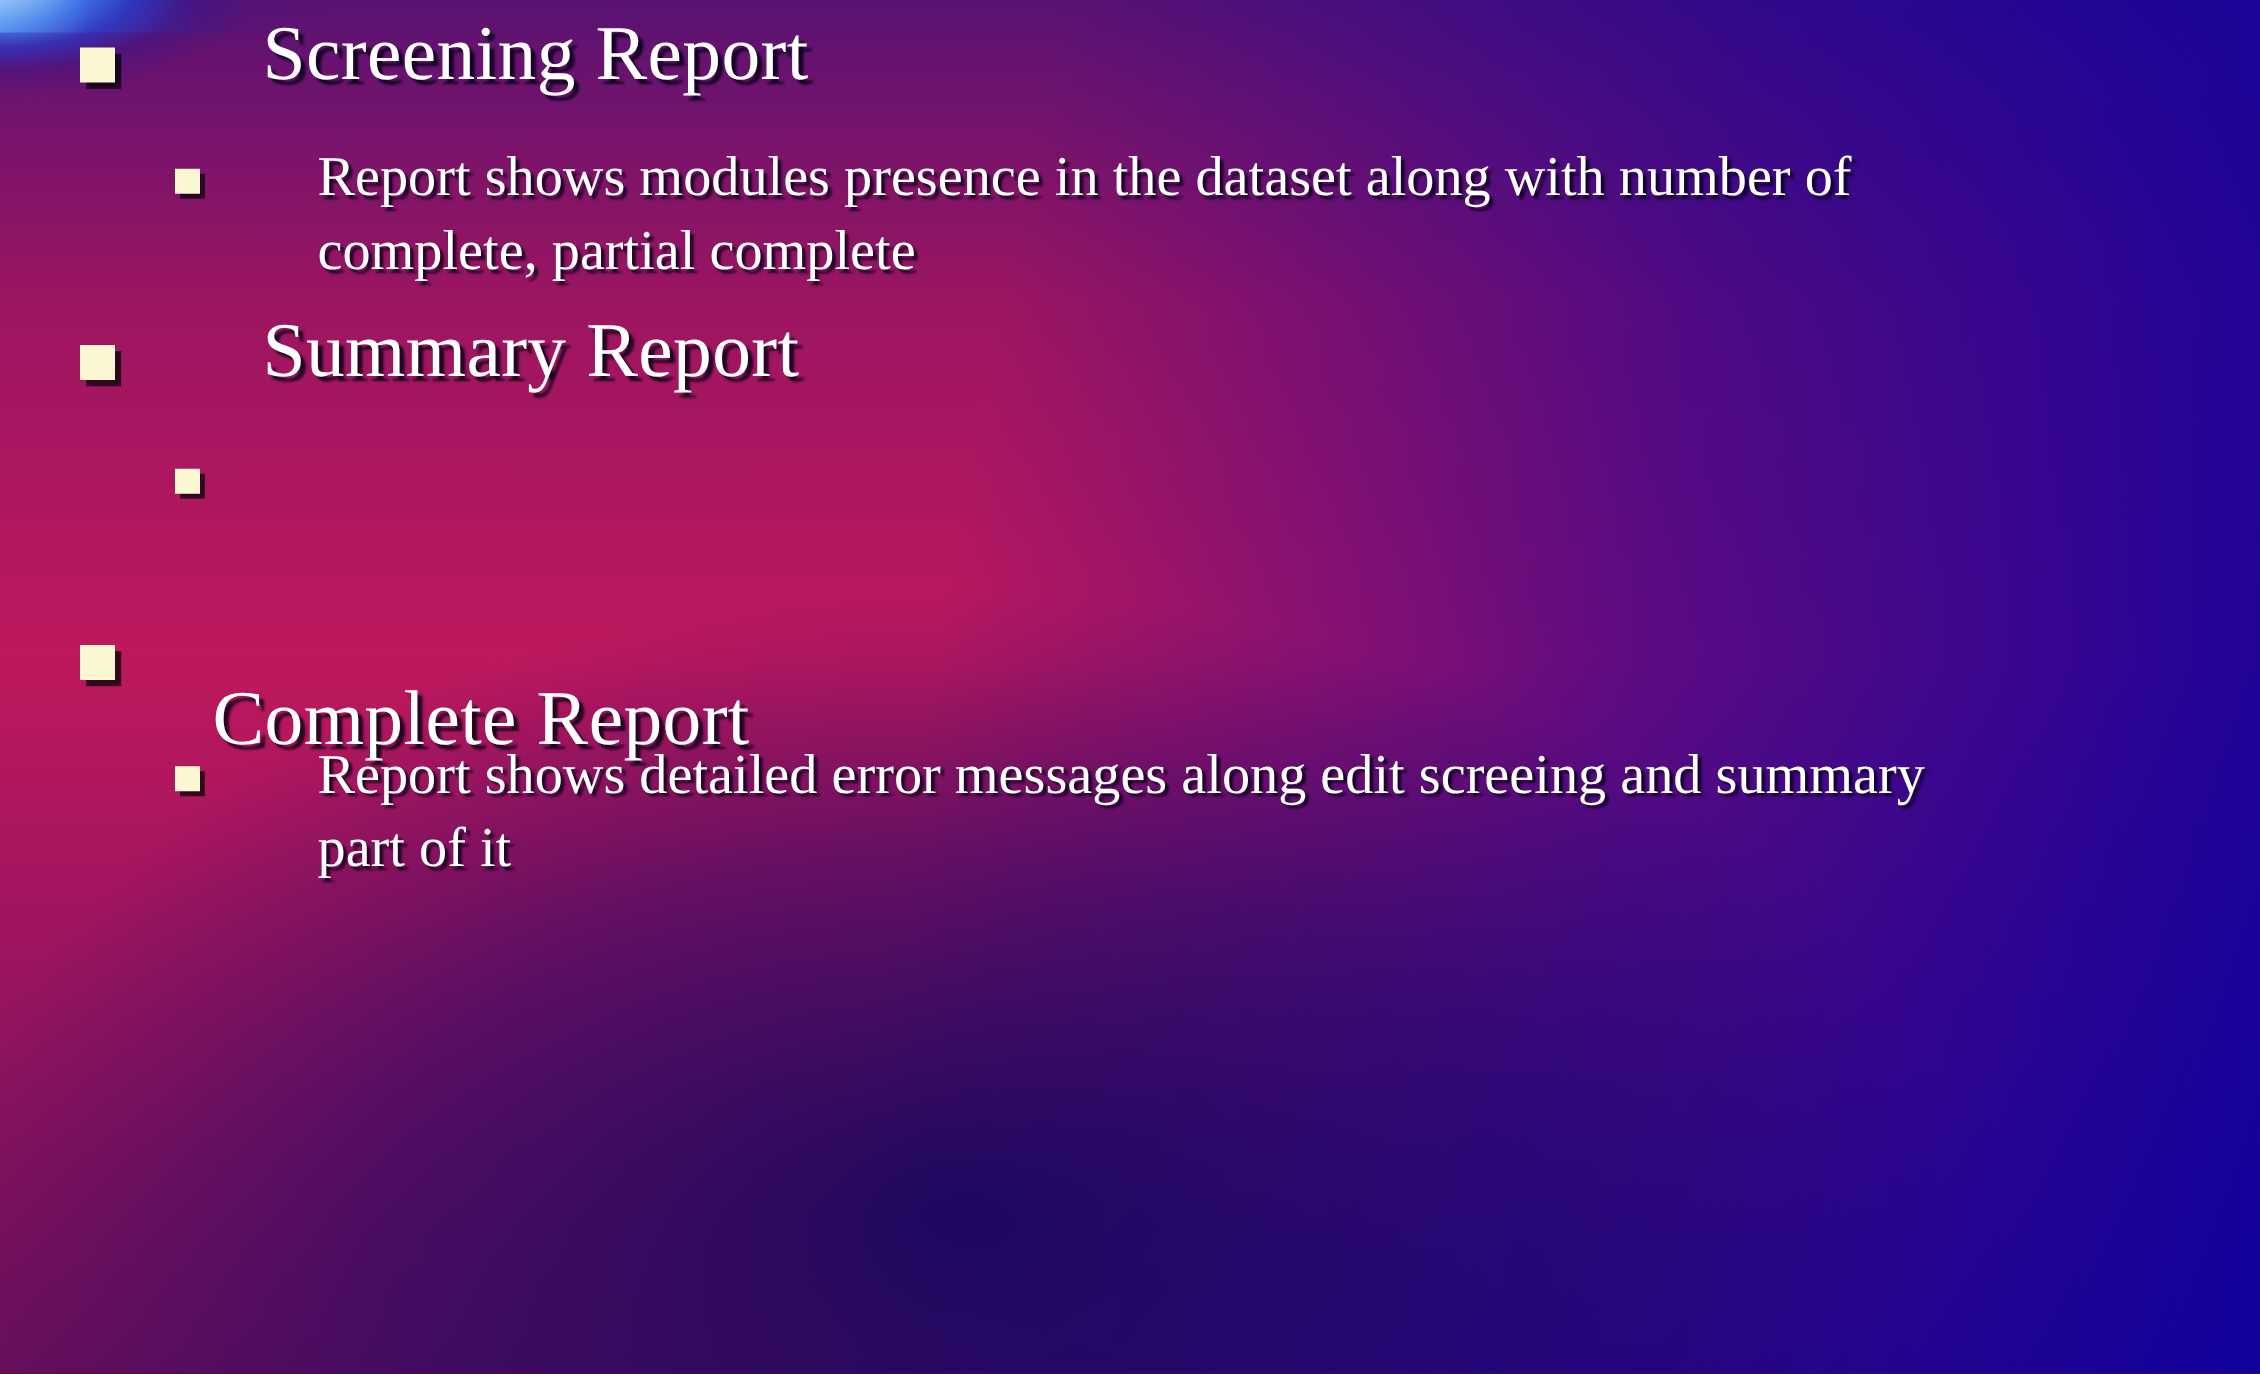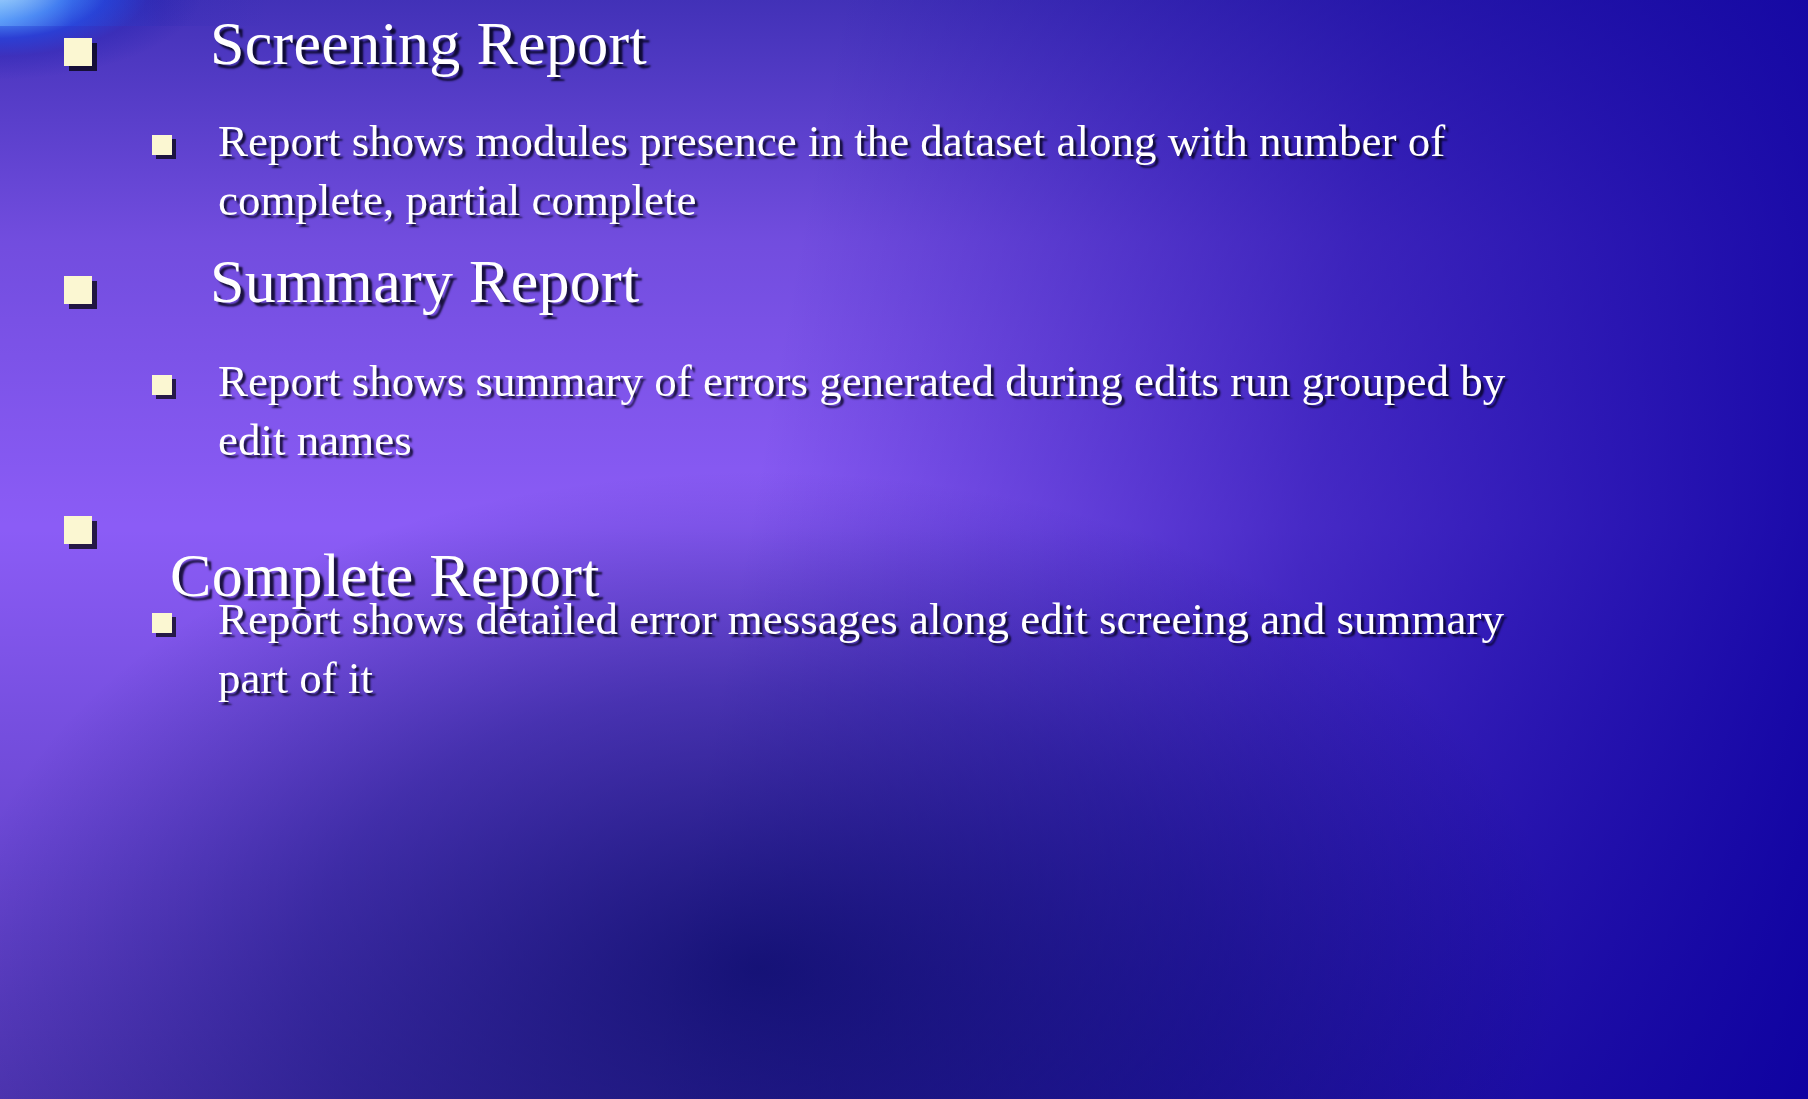--- a/index.html
+++ b/index.html
@@ -9,21 +9,21 @@
     background: #000000;
   }
 
   .slide {
     position: relative;
     width: 1808px;
     height: 1099px;
     overflow: hidden;
     font-family: "Liberation Serif", "DejaVu Serif", serif;
     
-    background-color: #8b5cf6;
+    background-color: #be185d;
   }
 
   
   .bg-layer {
     position: absolute;
     inset: 0;
     pointer-events: none;
   }
 
   .bg-right {
@@ -101,22 +101,23 @@
     color: #ffffff;
     font-size: 62px;
     line-height: 1.02;
     white-space: nowrap;
     text-shadow: 4px 4px 2px rgba(0,0,20,0.80);
     letter-spacing: 0.3px;
   }
 
   
   .lvl2 {
-    left: 152px;
+    left: 140px;
     right: 30px;
+    gap: 48px;
   }
   .lvl2 .bullet {
     width: 20px;
     height: 20px;
     flex: 0 0 20px;
     background: #fbf7d2;
     box-shadow: 4px 4px 0 rgba(0,0,3,0.70);
     margin-top: 23px;
   }
   .lvl2 .text {
@@ -159,21 +160,20 @@
       <span class="text">Report shows modules presence in the dataset along with number of complete, partial complete</span>
     </div>
 
     <div class="block lvl1" id="b-summary-head">
       <span class="bullet"></span>
       <span class="text">Summary Report</span>
     </div>
 
     <div class="block lvl2" id="b-summary-body">
       <span class="bullet"></span>
-      <span class="text">Report shows summary of errors generated during edits run grouped by edit names</span>
     </div>
 
     <div class="block lvl1" id="b-complete-head">
       <span class="bullet"></span>
       <span class="text">Complete Report</span>
     </div>
 
     <div class="block lvl2" id="b-complete-body">
       <span class="bullet"></span>
       <span class="text">Report shows detailed error messages along edit screeing and summary part of it</span>

